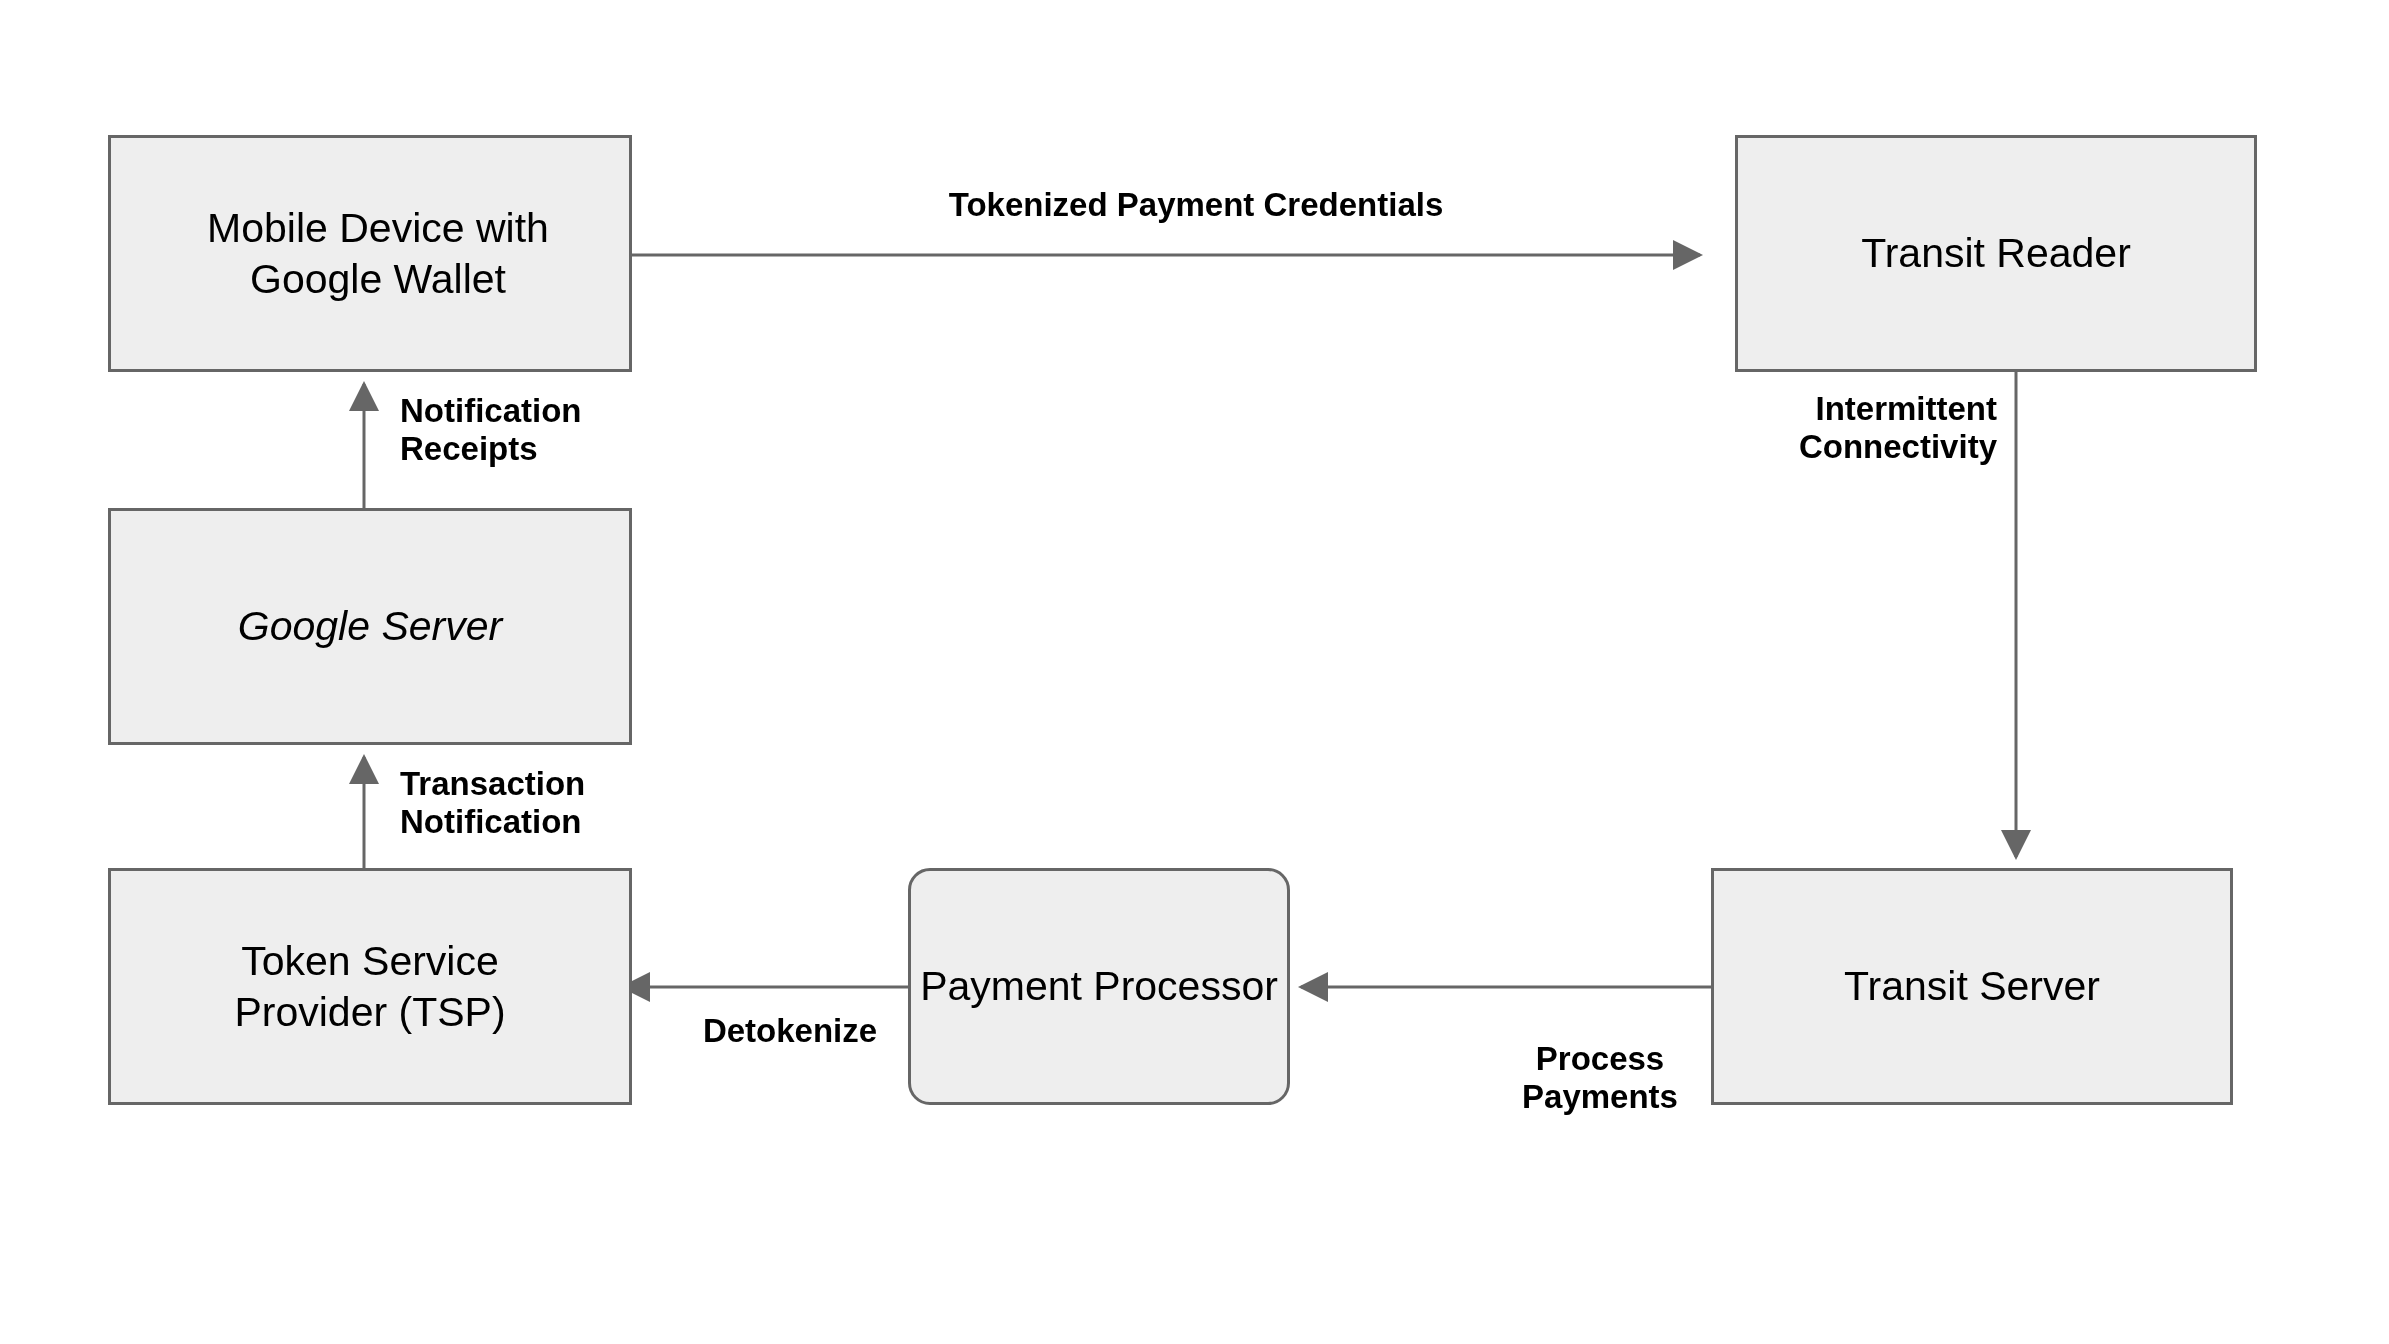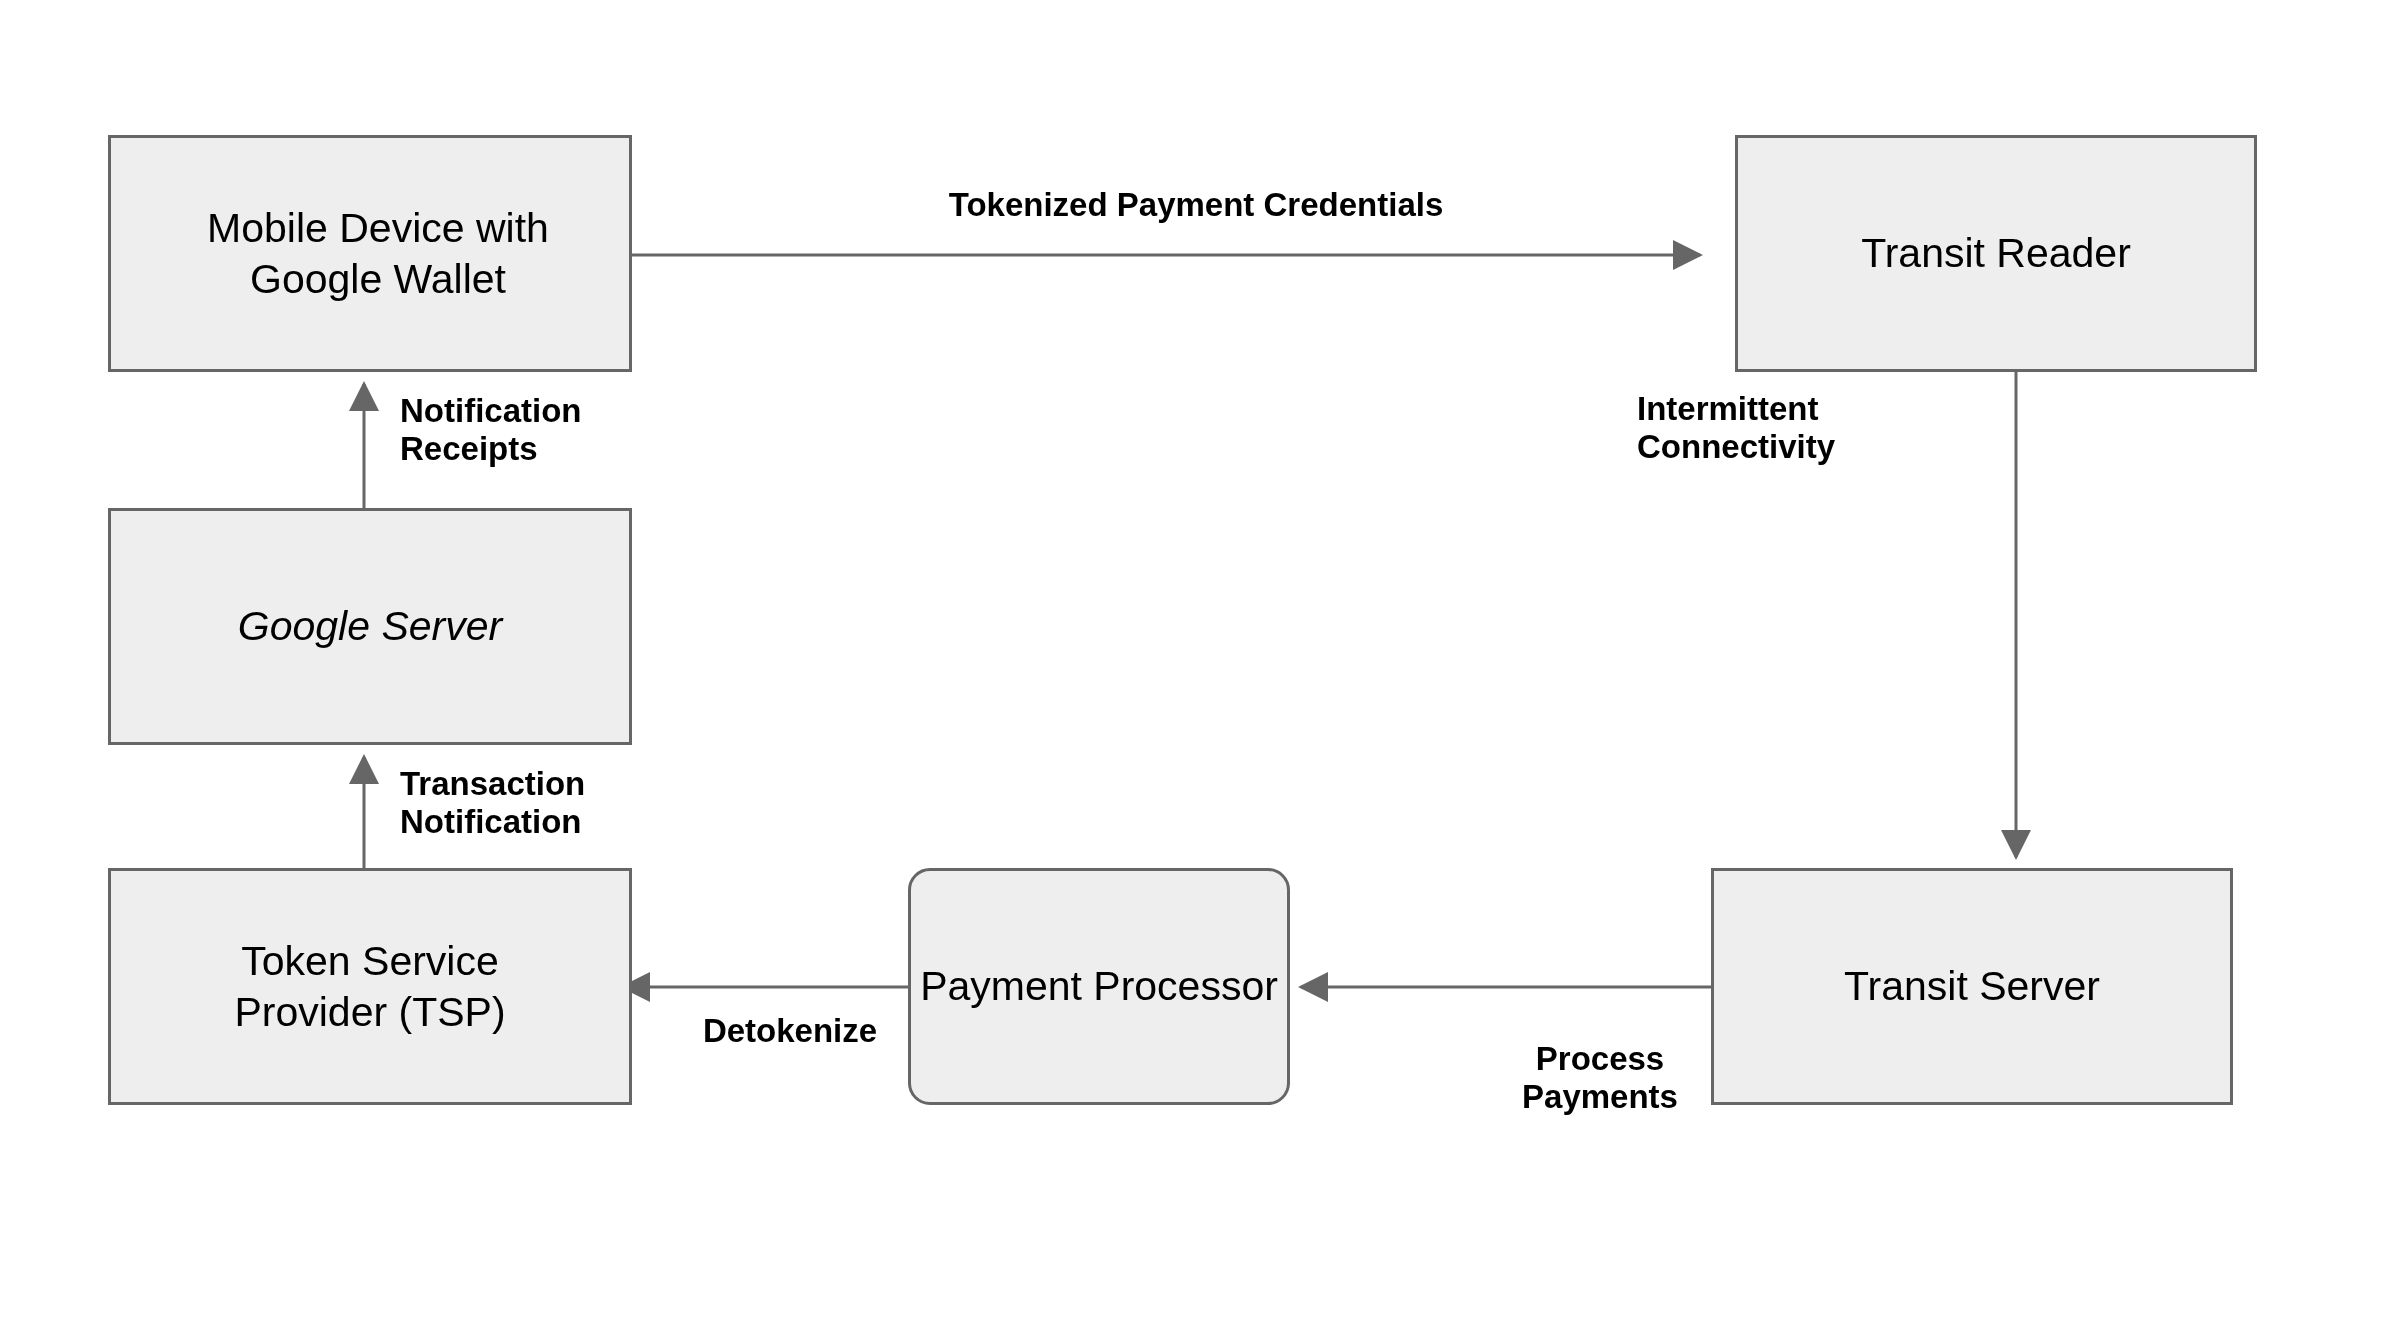--- a/index.html
+++ b/index.html
@@ -48,21 +48,21 @@
   .edge-label {
     position: absolute;
     font-family: "Liberation Sans", sans-serif;
     font-size: 33px;
     font-weight: bold;
     line-height: 1.16;
     color: #000000;
     white-space: pre-line;
   }
   .al-left   { text-align: left; }
-  .al-right  { }
+  .al-right  { text-align: right; }
   .al-center { text-align: center; }
 
   
   #node-mobile-device  { left: 108px;  top: 135px; width: 524px; height: 237px; padding-left: 16px; }
   #node-transit-reader { left: 1711px; top: 135px; width: 522px; height: 237px; margin-left: 24px; }
   #node-google-server  { left: 108px;  top: 508px; width: 524px; height: 237px; font-style: italic; }
   #node-token-service  { left: 108px;  top: 868px; width: 524px; height: 237px; }
   #node-payment-proc   { left: 908px;  top: 868px; width: 382px; height: 237px; border-radius: 22px; }
   #node-transit-server { left: 1711px; top: 868px; width: 522px; height: 237px; }
 

